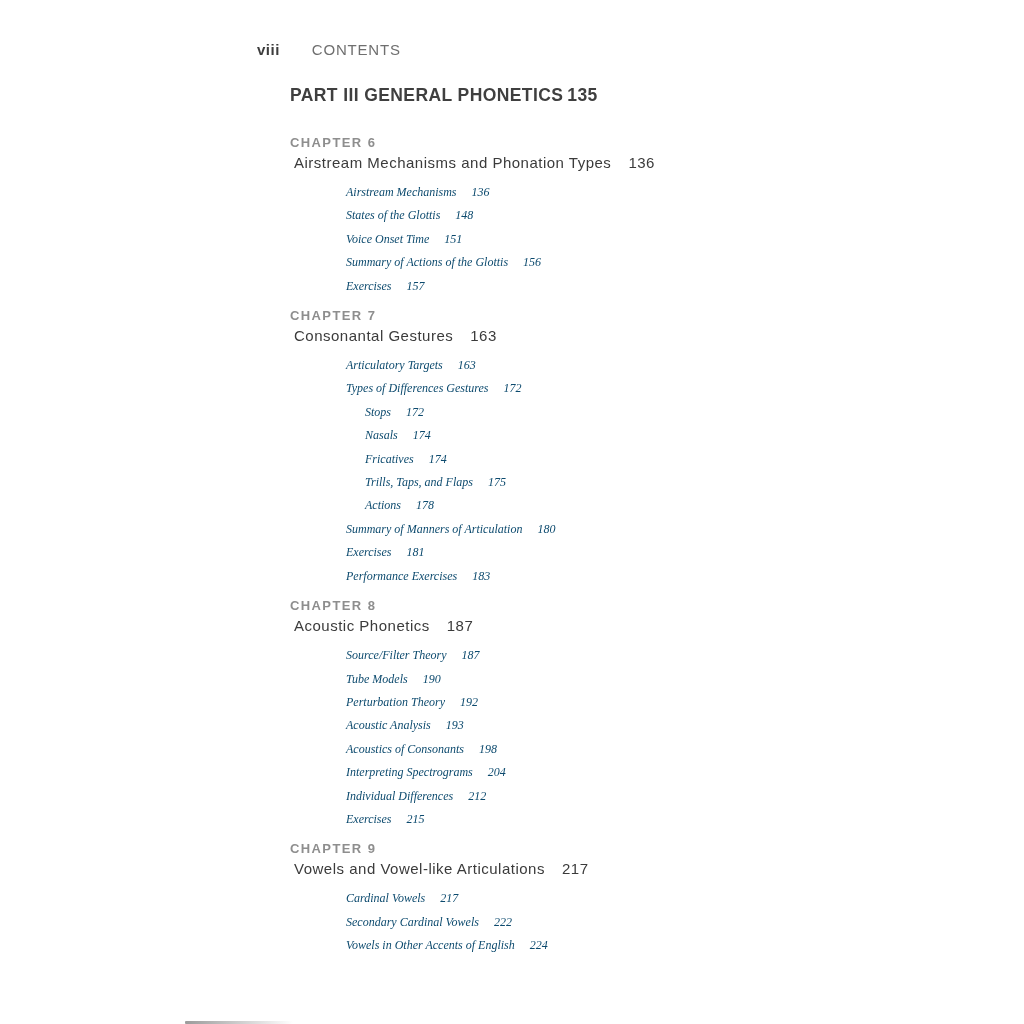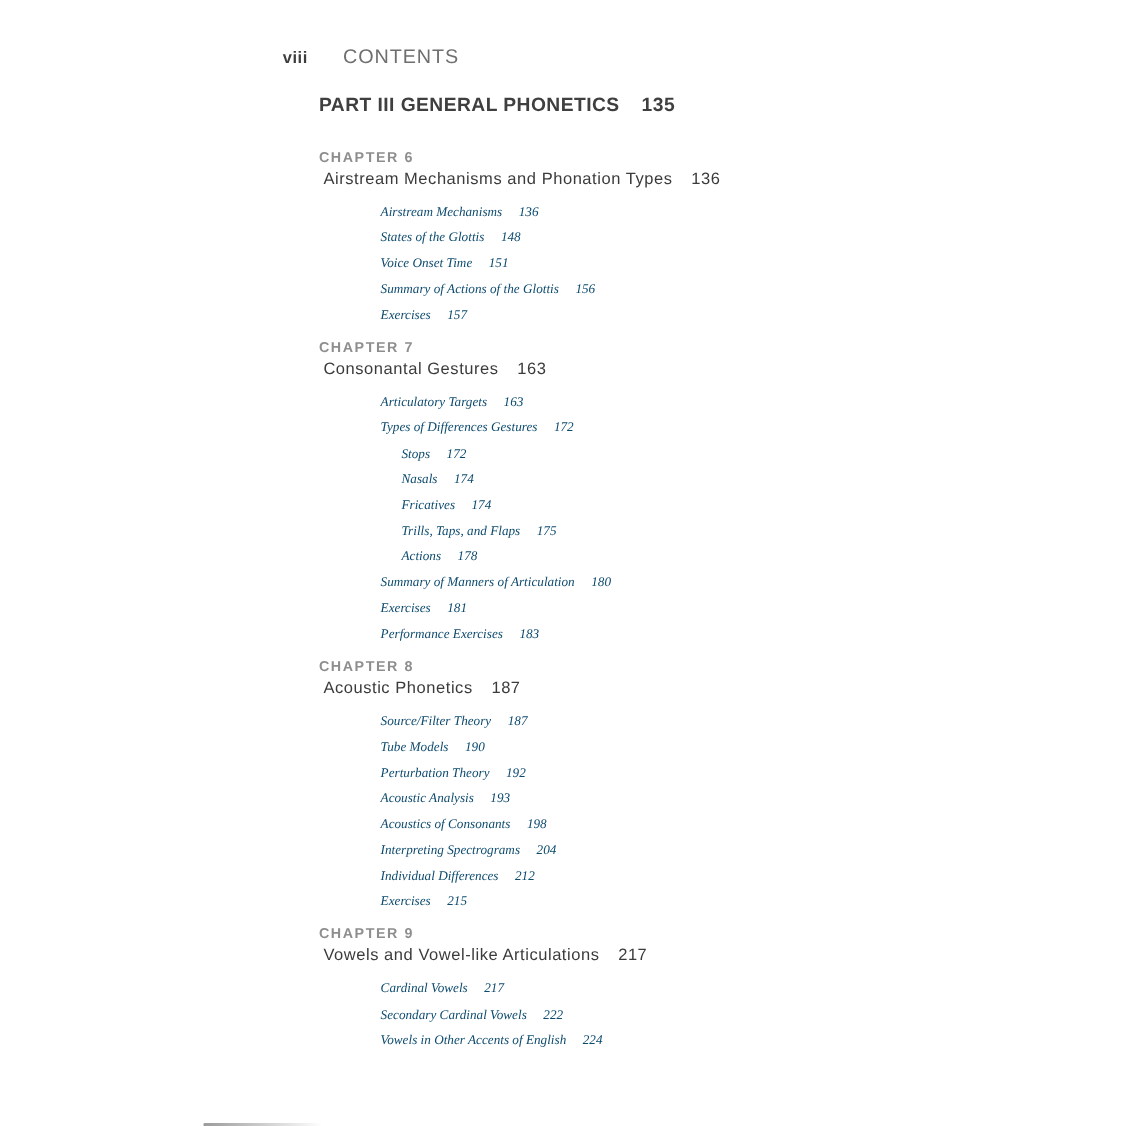--- a/index.html
+++ b/index.html
@@ -28,41 +28,41 @@
     justify-content: space-between;
   }
   .folio {
     font-size: 15px;
     font-weight: bold;
     color: #3d3d3d;
     letter-spacing: 0.5px;
   }
   .running-head {
     margin-left: 32px;
-    font-size: 18px;
+    font-size: 15px;
     color: #6f6f6f;
     letter-spacing: 0.8px;
   }
   
   .toc {
     position: absolute;
     left: 290px;
     top: 86px;
     width: 480px;
   }
   .part-heading {
     font-size: 17.5px;
     font-weight: bold;
     color: #3f3f3f;
     letter-spacing: 0.4px;
     line-height: 18px;
     margin: 0 0 21px 0;
     white-space: nowrap;
   }
-  .part-heading .pagenum { margin-left: 20px; }
+  .part-heading .pagenum { margin-left: 4px; }
   .chapter { margin: 0 0 0 0; padding-top: 8px; }
   .chapter-label {
     font-size: 13px;
     font-weight: bold;
     color: #8e8e8e;
     letter-spacing: 1.4px;
     line-height: 19px;
     white-space: nowrap;
   }
   .chapter-title {

